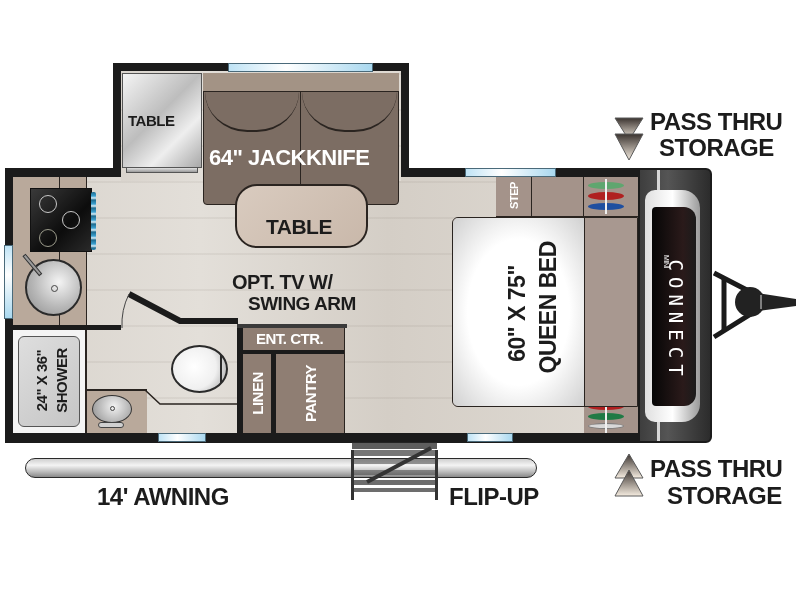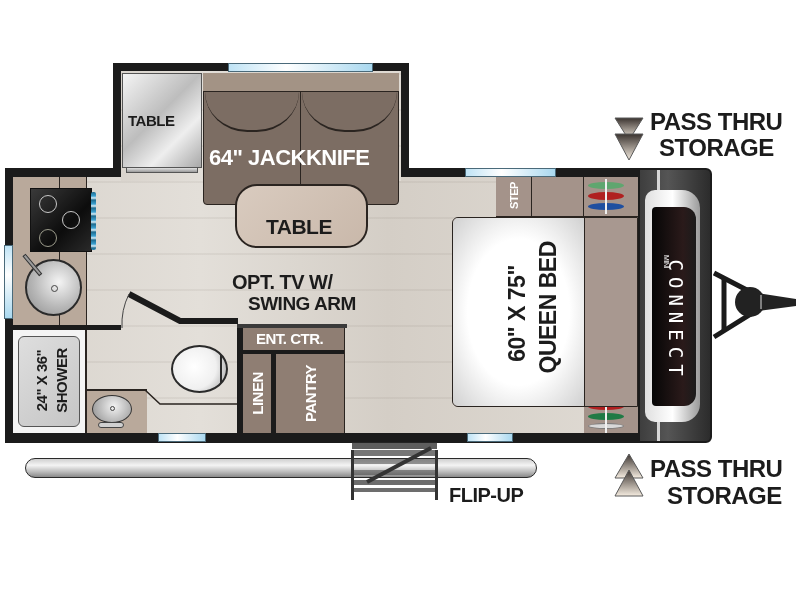--- a/index.html
+++ b/index.html
@@ -144,35 +144,36 @@
 
   <svg class="abs" style="left:710px;top:265px;" width="95" height="85">
     <polyline points="4,8 60,37 4,72" fill="none" stroke="#1b1b1b" stroke-width="5"></polyline>
     <line x1="14" y1="14" x2="14" y2="66" stroke="#1b1b1b" stroke-width="5"></line>
     <circle cx="40" cy="37" r="15" fill="#222"></circle>
     <polygon points="48,28 86,34 86,41 48,46" fill="#222"></polygon>
     <line x1="51" y1="30" x2="51" y2="44" stroke="#ddd" stroke-width="1"></line>
   </svg>
 
   <div class="abs" style="left:25px;top:458px;width:512px;height:20px;border:1.5px solid #2a2a2a;border-radius:10px;background:linear-gradient(180deg,#d0d0d0,#f4f4f4 35%,#bdbdbd 70%,#8a8a8a);"></div>
+  <div class="label" style="left:97px;top:485px;font-size:24px;">14' AWNING</div>
 
   <div class="abs" style="left:351px;top:442px;width:87px;height:60px;">
     <div class="abs" style="left:1px;top:0;width:85px;height:7px;background:rgba(40,40,40,0.75);"></div>
     <div class="abs" style="left:0;top:8px;width:87px;height:6px;background:rgba(60,60,60,0.7);"></div>
     <div class="abs" style="left:0;top:17px;width:87px;height:5px;background:rgba(70,70,70,0.55);"></div>
     <div class="abs" style="left:0;top:28px;width:87px;height:5px;background:rgba(70,70,70,0.55);"></div>
     <div class="abs" style="left:0;top:38px;width:87px;height:5px;background:rgba(60,60,60,0.75);"></div>
     <div class="abs" style="left:0;top:46px;width:87px;height:4px;background:rgba(60,60,60,0.75);"></div>
     <div class="abs" style="left:0;top:8px;width:3px;height:50px;background:#333;"></div>
     <div class="abs" style="left:84px;top:8px;width:3px;height:50px;background:#333;"></div>
     <svg class="abs" style="left:0;top:0;" width="87" height="60">
         <line x1="16" y1="40" x2="80" y2="6" stroke="#333" stroke-width="4"></line>
       </svg>
   </div>
-  <div class="label" style="left:449px;top:485px;font-size:20px;">FLIP-UP</div>
+  <div class="label" style="left:449px;top:485px;font-size:24px;">FLIP-UP</div>
 
   <svg class="abs" style="left:613px;top:116px;" width="32" height="50">
     <defs>
       <linearGradient id="gdn" x1="0" y1="0" x2="0" y2="1">
         <stop offset="0" stop-color="#3a332f"></stop>
           <stop offset="1" stop-color="#f5ece0"></stop>
       </linearGradient>
     </defs>
     <polygon points="2,2 30,2 16,24" fill="url(#gdn)" stroke="#5a5a5a" stroke-width="1"></polygon>
     <polygon points="2,18 30,18 16,44" fill="url(#gdn)" stroke="#5a5a5a" stroke-width="1"></polygon>

